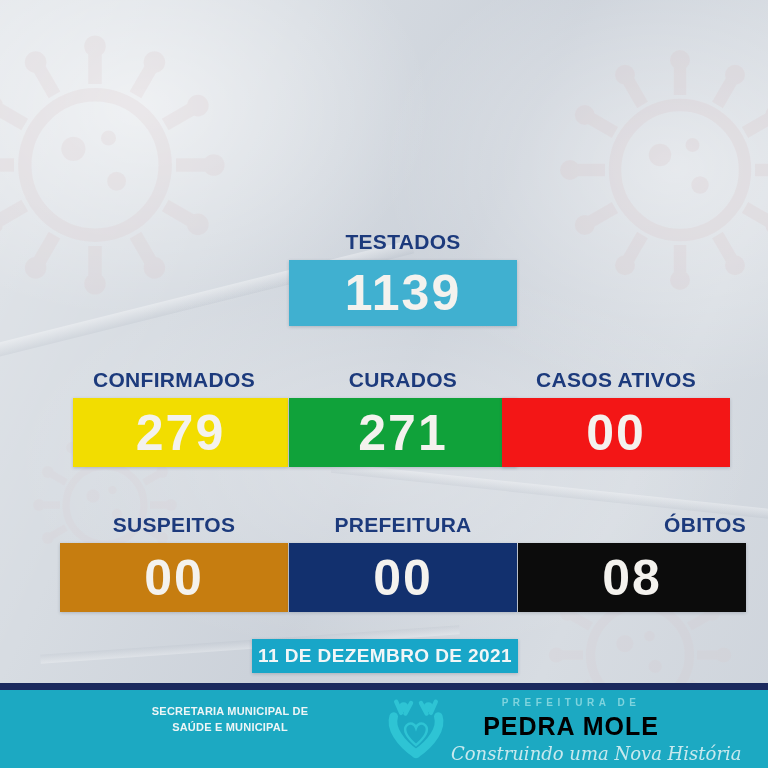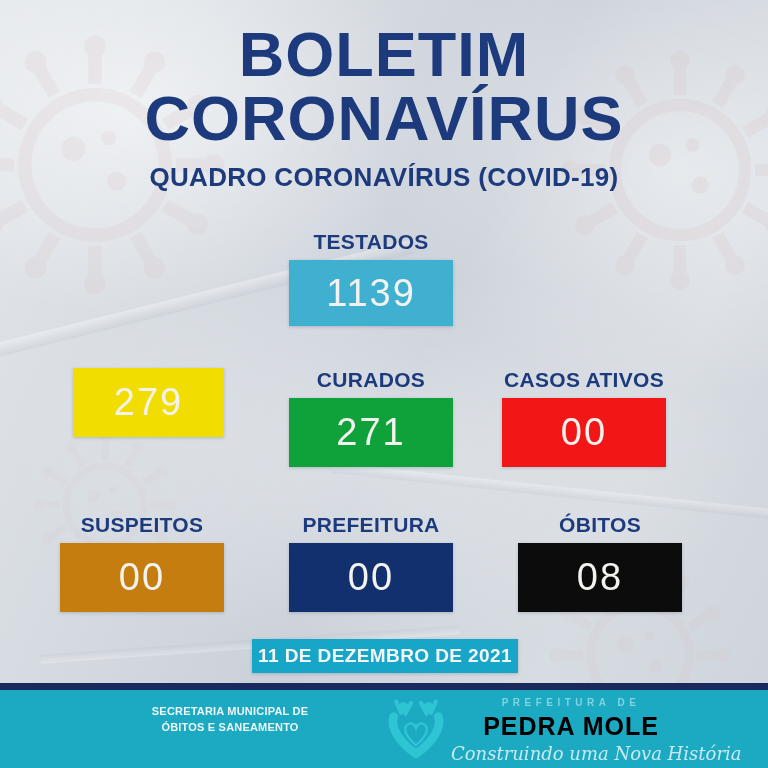--- a/index.html
+++ b/index.html
@@ -25,33 +25,33 @@
   .wm{position:absolute;pointer-events:none;}
   .wm-1{left:-40px;top:30px;width:270px;height:270px;opacity:.18;}
   .wm-2{left:555px;top:45px;width:250px;height:250px;opacity:.20;}
   .wm-3{left:545px;top:560px;width:190px;height:190px;opacity:.12;}
   .wm-4{left:30px;top:430px;width:150px;height:150px;opacity:.10;}
 
   .header{position:absolute;top:22px;left:0;width:768px;text-align:center;}
   .title-line{font-size:63px;line-height:64px;font-weight:bold;letter-spacing:1px;margin:0;}
   .subtitle{font-size:26px;font-weight:bold;margin-top:12px;letter-spacing:.3px;}
 
-  .stat{position:absolute;width:164px;text-align:center;}
+  .stat{position:absolute;width:228px;text-align:center;}
   .stat-label{font-size:21px;font-weight:bold;color:#1c3a7c;letter-spacing:.3px;margin-bottom:6px;white-space:nowrap;}
   .stat-box{height:69px;display:flex;align-items:center;justify-content:center;
     box-shadow:0 1px 3px rgba(60,70,90,.25);}
-  .stat-value{font-size:38px;font-weight:normal;color:#f4f2ee;letter-spacing:2px;}
+  .stat-value{font-size:50px;font-weight:bold;color:#f4f2ee;letter-spacing:2px;}
   .pos-testados{left:289px;top:230px;}
   .pos-testados .stat-box{height:66px;}
   .pos-confirmados{left:60px;top:368px;}
   .pos-curados{left:289px;top:368px;}
   .pos-casos-ativos{left:502px;top:368px;}
   .pos-suspeitos{left:60px;top:513px;}
   .pos-isolamento{left:289px;top:513px;}
-  .pos-obitos{left:518px;top:513px;}
+  .pos-obitos{left:518px;top:513px;text-align:right;}
 
   .date-bar{position:absolute;left:252px;top:639px;width:266px;height:34px;
     display:flex;align-items:center;justify-content:center;
     color:#f2f6f7;font-size:19px;font-weight:bold;letter-spacing:.4px;
     box-shadow:0 1px 3px rgba(60,70,90,.25);}
 
   .footer-divider{position:absolute;left:0;top:683px;width:768px;height:7px;}
   .footer{position:absolute;left:0;top:690px;width:768px;height:78px;}
   .dept{position:absolute;left:90px;top:14px;width:280px;text-align:center;
     color:#eef5f6;font-size:11px;font-weight:bold;line-height:1.42;letter-spacing:.2px;}
@@ -111,34 +111,30 @@
   <svg class="wm wm-2" viewBox="0 0 100 100">
       <use href="#virus"></use>
     </svg>
   <svg class="wm wm-3" viewBox="0 0 100 100">
       <use href="#virus"></use>
     </svg>
   <svg class="wm wm-4" viewBox="0 0 100 100">
       <use href="#virus"></use>
     </svg>
 
-  <div class="header" style="color: rgb(28, 58, 124);">
-    <div class="title-line">BOLETIM</div>
-    <div class="title-line">CORONAVÍRUS</div>
-    <div class="subtitle">QUADRO CORONAVÍRUS (COVID-19)</div>
-  </div>
 
   <div class="stat pos-testados">
     <div class="stat-label">TESTADOS</div>
     <div class="stat-box" style="background-color: rgb(64, 176, 208);">
       <span class="stat-value">1139</span>
     </div>
   </div>
 
   <div class="stat pos-confirmados">
+    <div class="stat-label">CONFIRMADOS</div>
     <div class="stat-box" style="background-color: rgb(242, 221, 0); margin-left: 13px;">
       <span class="stat-value">279</span>
     </div>
   </div>
   <div class="stat pos-curados">
     <div class="stat-label">CURADOS</div>
     <div class="stat-box" style="background-color: rgb(16, 162, 58);">
       <span class="stat-value">271</span>
     </div>
   </div>
@@ -167,21 +163,21 @@
       <span class="stat-value">08</span>
     </div>
   </div>
 
   <div class="date-bar" style="background-color: rgb(24, 166, 200);">11 DE DEZEMBRO DE 2021</div>
 
   <div class="footer-divider" style="background-color: rgb(27, 42, 94);"></div>
   <div class="footer" style="background-color: rgb(28, 169, 194);">
     <div class="dept">
       <span>SECRETARIA MUNICIPAL DE</span><br>
-      <span>ÓBITOS E SANEAMENTO</span>
+      <span>SAÚDE E MUNICIPAL</span>
     </div>
     <div class="logo">
       <svg class="logo-icon" viewBox="0 0 100 100">
         <g fill="none" stroke="#2ec4d4" stroke-linecap="round">
 
           <circle cx="30" cy="15" r="8" fill="#2ec4d4" stroke="none"></circle>
           <path d="M18,6 L26,24" stroke-width="7"></path>
           <path d="M42,8 L33,25" stroke-width="7"></path>
           <path d="M50,90 C24,72 8,48 14,30" stroke-width="14"></path>
 

